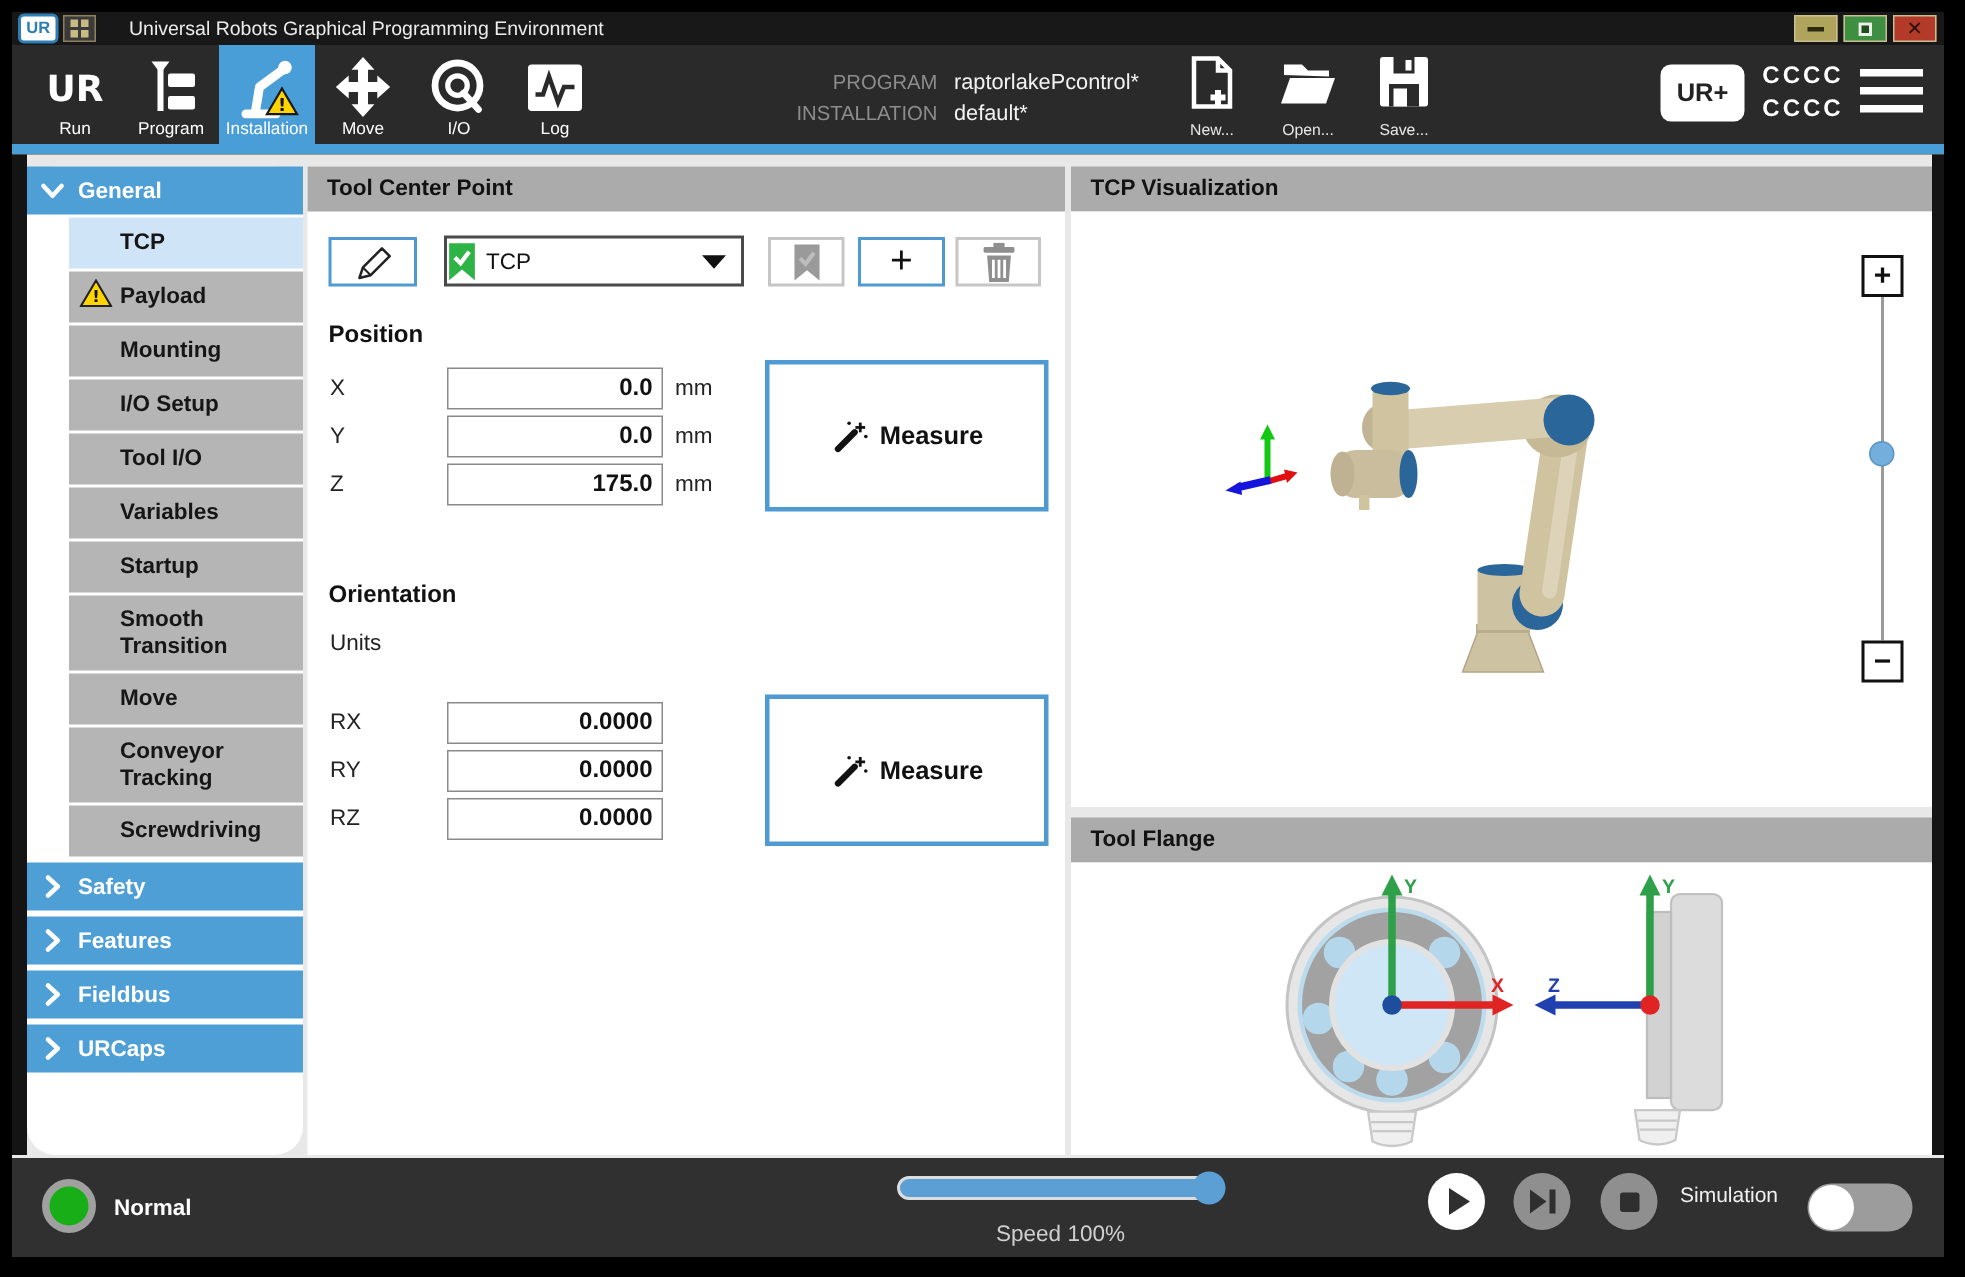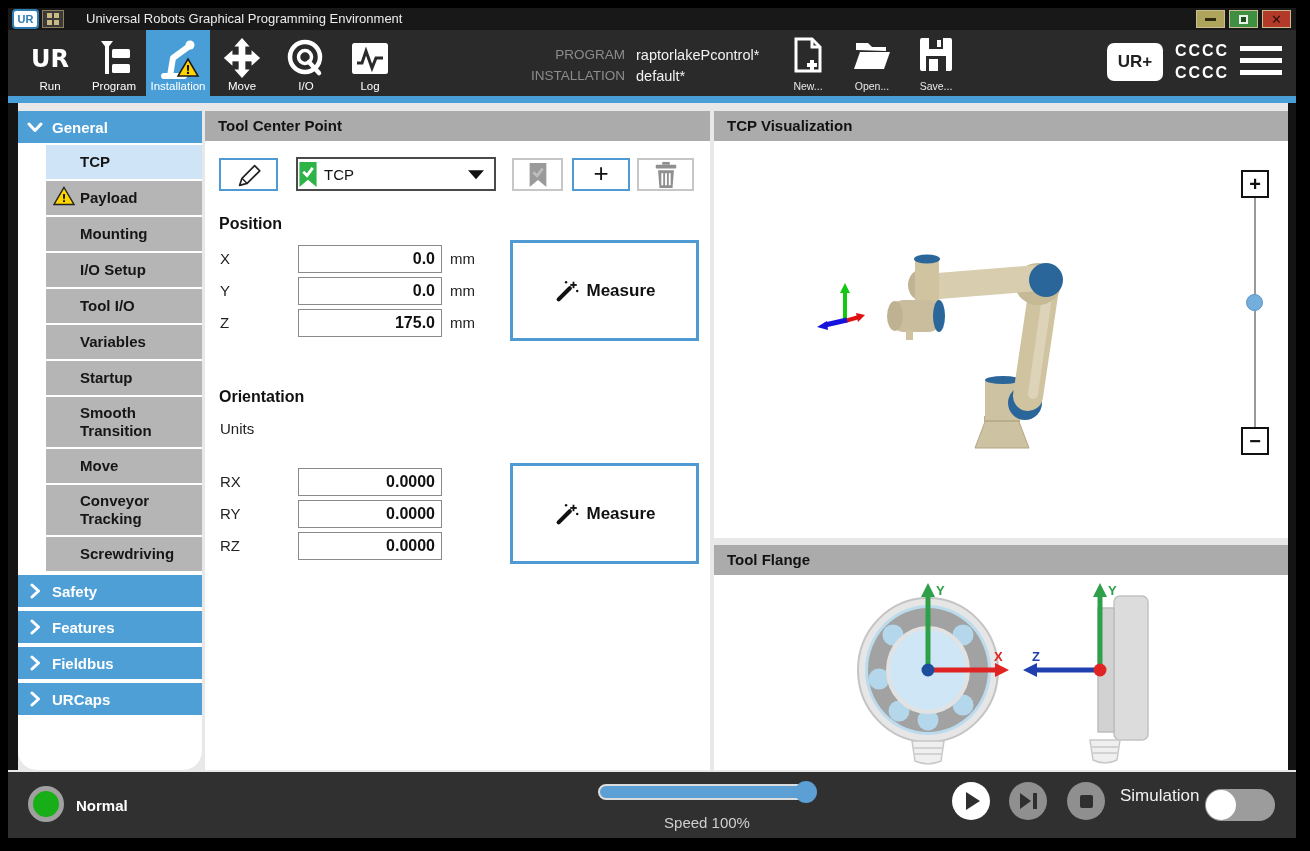--- a/index.html
+++ b/index.html
@@ -94,21 +94,21 @@
   .speed-label { position:absolute; left:590px; top:42px; width:218px; text-align:center; color:#cfcfcf; font-size:15px; }
   .circle-btn { position:absolute; top:10px; width:38px; height:38px; border-radius:50%; display:flex; align-items:center; justify-content:center; cursor:pointer; }
   .play-btn { left:944px; background:#fff; }
   .step-btn { left:1001px; background:#8f8f8f; }
   .stop-btn { left:1059px; background:#8f8f8f; }
   .play-tri { width:0; height:0; border-left:14px solid #2f2f2f; border-top:9px solid transparent; border-bottom:9px solid transparent; margin-left:4px; }
   .step-icon { display:flex; align-items:center; }
   .step-tri { width:0; height:0; border-left:11px solid #2f2f2f; border-top:8px solid transparent; border-bottom:8px solid transparent; }
   .step-bar { width:4px; height:16px; background:#2f2f2f; margin-left:2px; }
   .stop-sq { width:13px; height:13px; background:#2f2f2f; border-radius:2px; }
-  .sim-label { position:absolute; left:1112px; top:0; height:48px; display:flex; align-items:center; color:#f0f0f0; font-size:17px; }
+  .sim-label { position:absolute; left:1112px; top:0; height:48px; display:flex; align-items:center; color:#f0f0f0; font-size:14px; }
   .sim-toggle { position:absolute; left:1197px; top:17px; width:70px; height:32px; border-radius:16px; background:#9c9c9c; cursor:pointer; }
   .sim-knob { position:absolute; left:1px; top:1px; width:30px; height:30px; border-radius:50%; background:#fff; }
 </style>
 </head>
 <body>
 
 <div id="app">
 <div id="window">
 
   <div class="titlebar">

